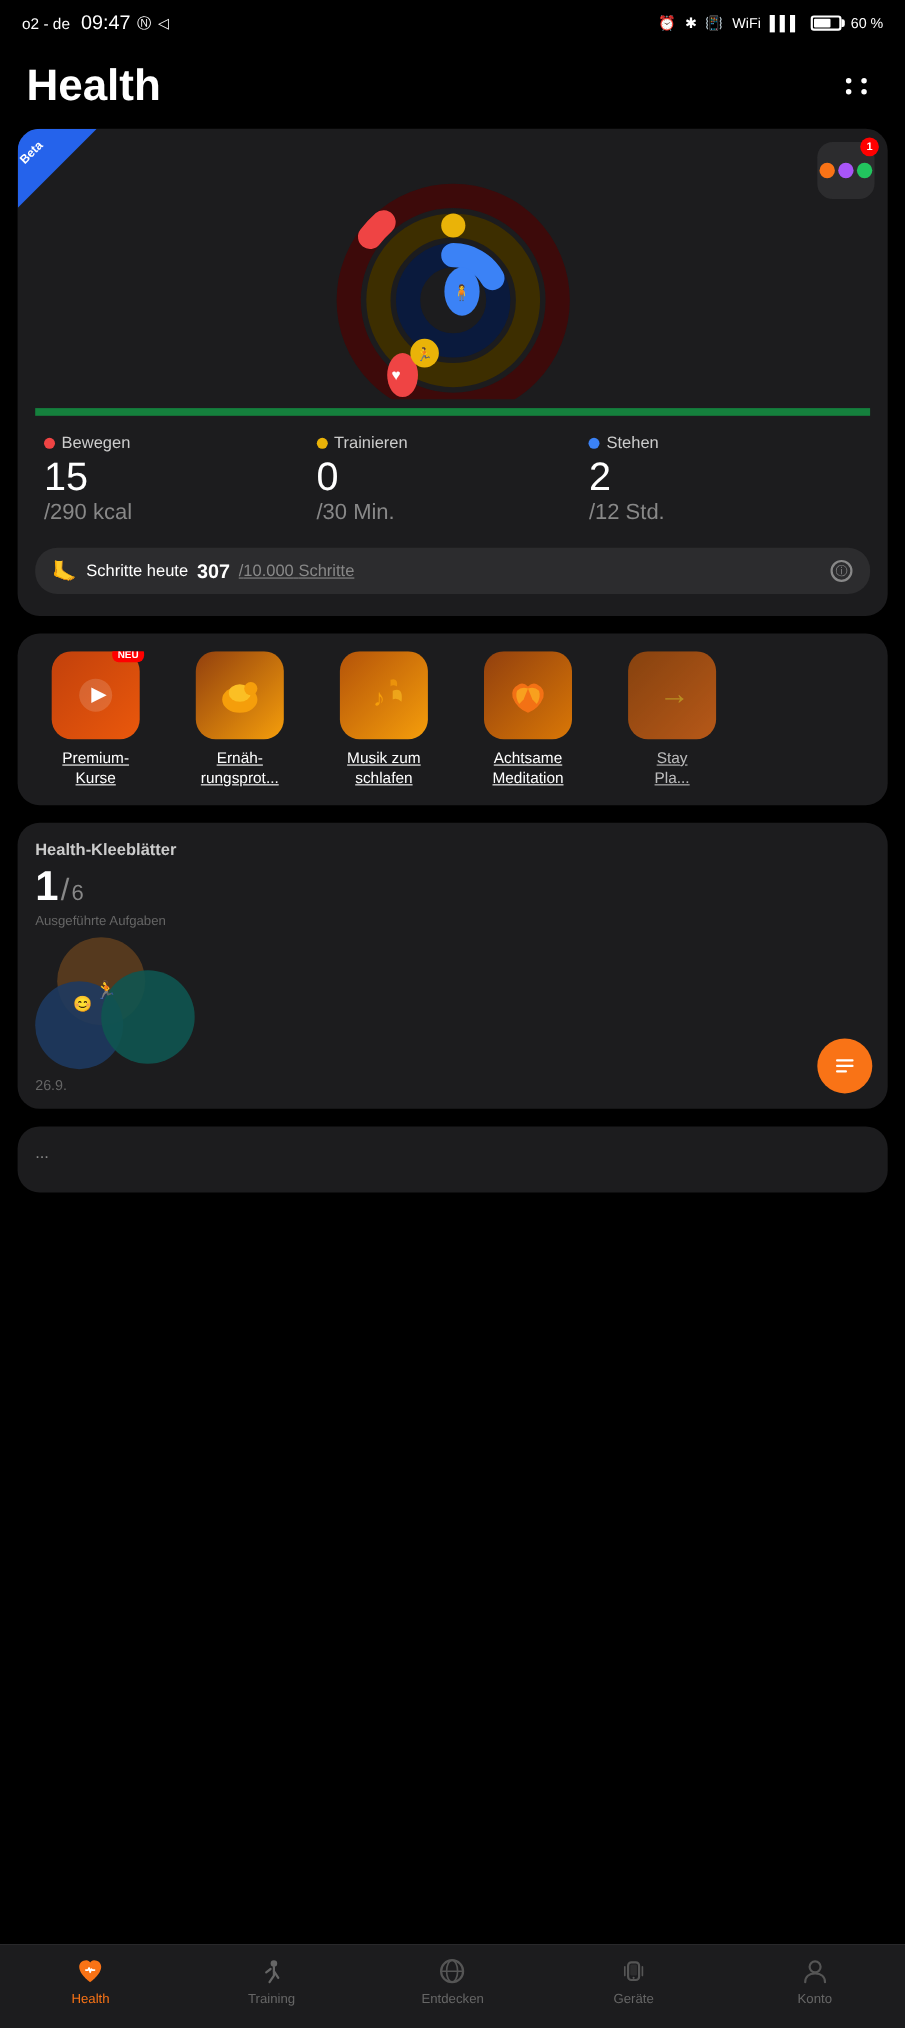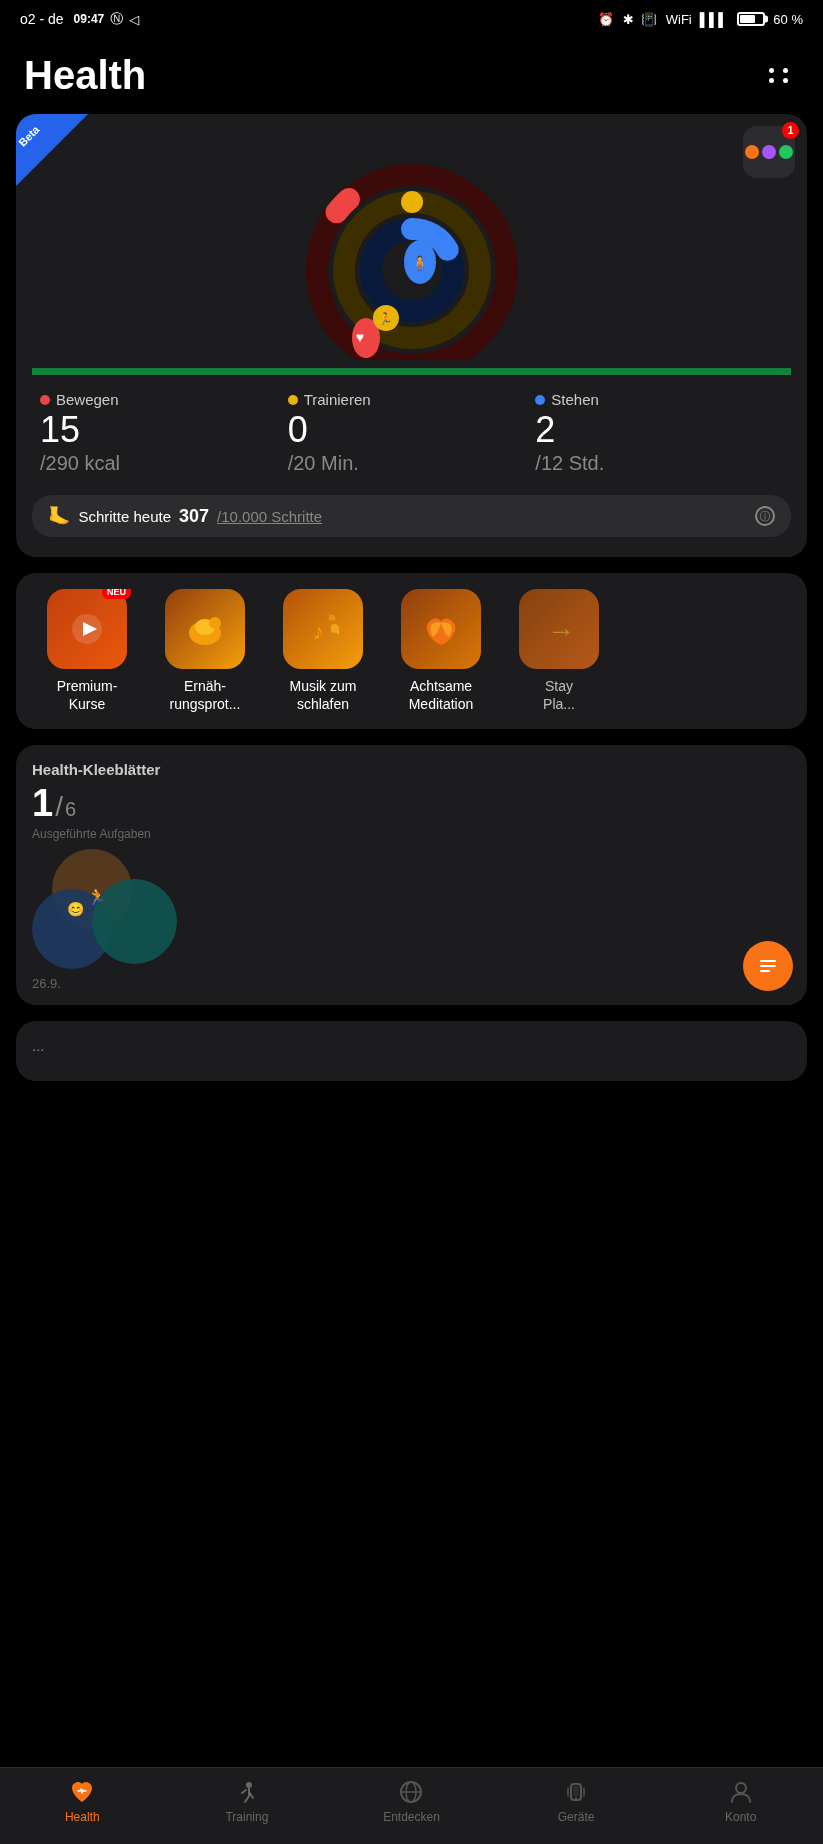--- a/index.html
+++ b/index.html
@@ -164,23 +164,24 @@
     
     .content-card {
       margin: 0 16px 16px;
       background: #1c1c1e;
       border-radius: 20px;
       padding: 16px;
       overflow: hidden;
     }
     .horizontal-scroll {
       display: flex;
-      gap: 8px;
+      gap: 21px;
       overflow-x: auto;
       scrollbar-width: none;
+      text-decoration: underline;
     }
     .horizontal-scroll::-webkit-scrollbar { display: none; }
     .scroll-item {
       display: flex;
       flex-direction: column;
       align-items: center;
       min-width: 110px;
       cursor: pointer;
     }
     .scroll-icon {
@@ -350,21 +351,21 @@
       justify-content: center;
       padding: 10px 0 0;
     }
   </style>
 </head>
 <body>
 
 <div class="status-bar">
   <div class="status-left">
     <span>o2 - de</span>
-    <span style="font-size:12px;font-weight:700;margin-left:4px;">09:47</span>
+    <span style="font-size:18px;font-weight:400;margin-left:4px;">09:47</span>
     <span style="font-size:13px;">Ⓝ</span>
     <span style="font-size:13px;">◁</span>
   </div>
   <div class="status-right">
     <span>⏰</span>
     <span>✱</span>
     <span>📳</span>
     <span>WiFi</span>
     <span>▌▌▌</span>
     <div class="battery-icon">
@@ -440,21 +441,21 @@
       <div class="stat-value">15</div>
       <div class="stat-unit">/<span>290</span> <span>kcal</span></div>
     </div>
 
     <div class="stat-item">
       <div class="stat-label">
         <span class="stat-dot" style="background:#eab308;"></span>
         <span>Trainieren</span>
       </div>
       <div class="stat-value">0</div>
-      <div class="stat-unit">/<span>20</span> <span>Min.</span></div>
+      <div class="stat-unit">/<span>30</span> <span>Min.</span></div>
     </div>
 
     <div class="stat-item">
       <div class="stat-label">
         <span class="stat-dot" style="background:#3b82f6;"></span>
         <span>Stehen</span>
       </div>
       <div class="stat-value">2</div>
       <div class="stat-unit">/<span>12</span> <span>Std.</span></div>
     </div>

